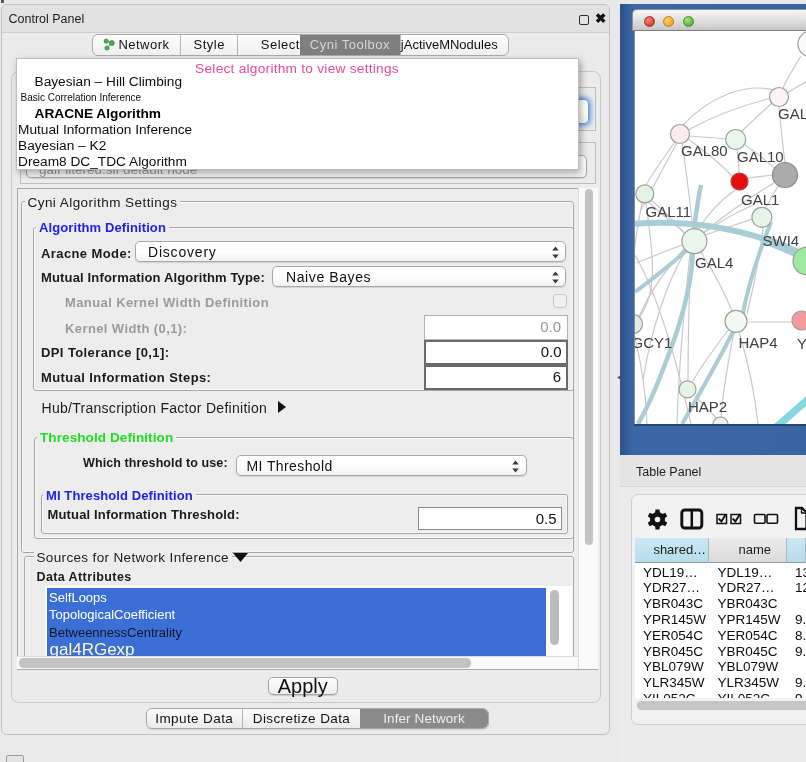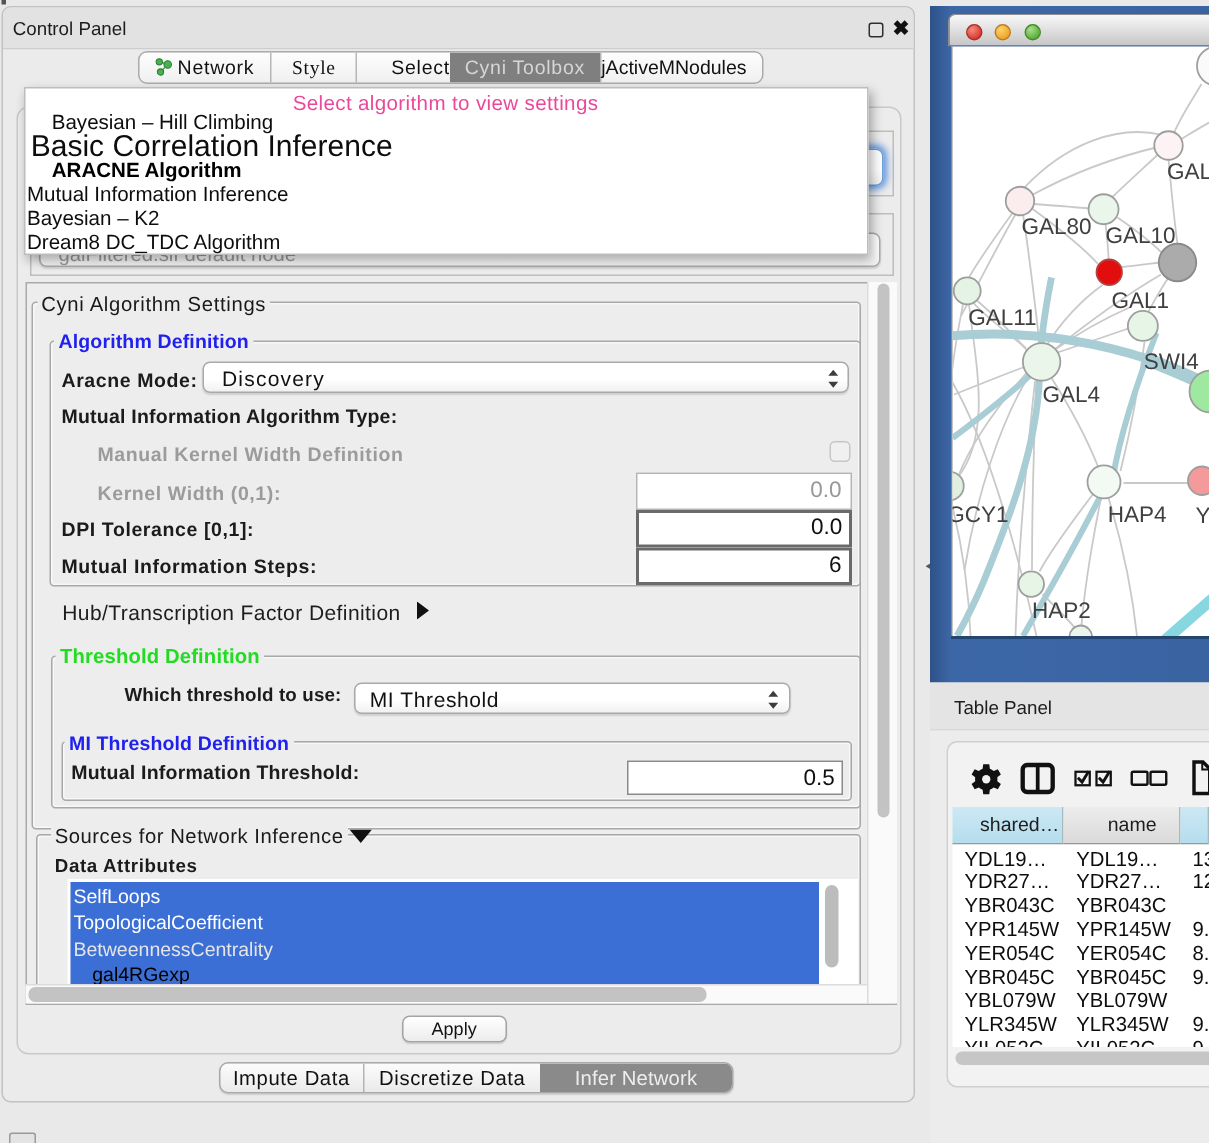--- a/index.html
+++ b/index.html
@@ -53,20 +53,26 @@
 
   <div class="blab" style="left:41px; top:245.5px;">Aracne Mode:</div>
   <div class="combo" style="left:134.5px; top:241px; width:431px; height:20.5px;">
     <div class="txt" style="left:12.5px; top:2px; letter-spacing:0.8px;">Discovery</div>
     <svg class="abs" style="right:5px; top:3px;" width="9" height="15" viewBox="0 0 9 15">
         <path d="M1.2 5.5 L4.5 1.5 L7.8 5.5 Z M1.2 9.5 L4.5 13.5 L7.8 9.5 Z" fill="#3c3c3c"></path>
       </svg>
   </div>
 
   <div class="blab" style="left:41px; top:270px; letter-spacing:0.15px;">Mutual Information Algorithm Type:</div>
+  <div class="combo" style="left:272px; top:266px; width:293.5px; height:20.5px;">
+    <div class="txt" style="left:13px; top:2px; letter-spacing:0.6px;">Naive Bayes</div>
+    <svg class="abs" style="right:5px; top:3px;" width="9" height="15" viewBox="0 0 9 15">
+        <path d="M1.2 5.5 L4.5 1.5 L7.8 5.5 Z M1.2 9.5 L4.5 13.5 L7.8 9.5 Z" fill="#3c3c3c"></path>
+      </svg>
+  </div>
 
   <div class="blab dlab" style="left:41px; top:295px;">Manual Kernel Width Definition</div>
   <div class="abs" style="left:553px; top:293.5px; width:14px; height:14px; background:#f0f0f0; border:1px solid #c6c6c6; border-radius:3.5px;"></div>
 
   <div class="blab dlab" style="left:41px; top:320.5px;">Kernel Width (0,1):</div>
   <div class="field" style="left:423.5px; top:315px; width:144px; height:24.5px; border:1px solid #b5b5b5; color:#999; line-height:22px; padding-right:5.5px;">0.0</div>
 
   <div class="blab" style="left:41px; top:345px;">DPI Tolerance [0,1]:</div>
   <div class="field" style="left:423.5px; top:340px; width:144px; height:24.5px; border:2px solid #6a6a6a; line-height:20px; padding-right:4px;">0.0</div>
 
@@ -99,55 +105,55 @@
   <div class="gtitle" style="left:33.5px; top:550px; letter-spacing:0.35px;">Sources for Network Inference</div>
   <svg class="abs" style="left:233px; top:552.5px;" width="15" height="9" viewBox="0 0 15 9">
       <path d="M0 0 L15 0 L7.5 9 Z" fill="#111"></path>
     </svg>
   <div class="blab" style="left:36.5px; top:570px; font-size:12.5px;">Data Attributes</div>
 
   <div class="abs" style="left:45px; top:586px; width:526.5px; height:70px; background:#fff;"></div>
   <div class="abs" style="left:46.5px; top:587.5px; width:499.5px; height:68px; background:#3b6fd6; padding-top:1.5px;">
     <div style="color:#fff; font-size:13px; height:17.35px; line-height:17.2px; padding-left:2.5px;">SelfLoops</div>
     <div style="color:#fff; font-size:13px; height:17.35px; line-height:17.2px; padding-left:2.5px;">TopologicalCoefficient</div>
-    <div style="color:#e5e5e5; font-size:13px; height:17.35px; line-height:17.2px; padding-left:2.5px;">BetweennessCentrality</div>
-    <div style="color:#000000; font-size:13px; height:17.35px; line-height:17.2px; padding-left:15px;">gal4RGexp</div>
+    <div style="color:#0f172a; font-size:13px; height:17.35px; line-height:17.2px; padding-left:2.5px;">BetweennessCentrality</div>
+    <div style="color:#fef9c3; font-size:17px; height:17.35px; line-height:17.2px; padding-left:3px;">gal4RGexp</div>
   </div>
   <div class="vthumb" style="left:549.5px; top:590px; width:9px; height:55px; background:#bcbcbc;"></div>
 
   <div class="abs" style="left:578px; top:188px; width:19.5px; height:481px; background:#fafafa; border-left:1px solid #dcdcdc;"></div>
   <div class="vthumb" style="left:584.5px; top:189px; width:8.5px; height:356px;"></div>
   <div class="abs" style="left:17px; top:656px; width:561px; height:13px; background:#fafafa; border-top:1px solid #dcdcdc;"></div>
   <div class="hthumb" style="left:19px; top:657.5px; width:452px; height:10px;"></div>
 
-  <div class="abs" style="left:268px; top:676.5px; width:69.5px; height:18.5px; border:1px solid #a4a4a4; border-radius:5px; background:linear-gradient(#ffffff,#ececec); text-align:center; font-size:12px; color:#111; line-height:17px; box-shadow:0 1px 1px rgba(0,0,0,0.15);">Apply</div>
+  <div class="abs" style="left:268px; top:676.5px; width:69.5px; height:18.5px; border:1px solid #a4a4a4; border-radius:5px; background:linear-gradient(#ffffff,#ececec); text-align:center; font-size:20px; color:#111; line-height:17px; box-shadow:0 1px 1px rgba(0,0,0,0.15);">Apply</div>
 
   <div class="abs" style="left:145.5px; top:708px; display:flex; height:20.5px; border:1px solid #a9a9a9; border-radius:6px; overflow:hidden; background:linear-gradient(#fcfcfc,#eaeaea); box-shadow:0 1px 1px rgba(0,0,0,0.12);">
     <div style="width:95.5px; font-size:13.5px; letter-spacing:0.4px; color:#111; line-height:19.5px; text-align:center;">Impute Data</div>
     <div style="width:118px; font-size:13.5px; letter-spacing:0.4px; color:#111; line-height:19.5px; text-align:center; border-left:1px solid #b4b4b4;">Discretize Data</div>
     <div style="width:128px; font-size:13.5px; letter-spacing:0.1px; color:#ededed; line-height:19.5px; text-align:center; background:#8a8a8a;">Infer Network</div>
   </div>
 
   <div class="abs" style="left:91.8px; top:34px; display:flex; height:21.5px; border:1px solid #ababab; border-radius:6px; overflow:hidden; background:linear-gradient(#fdfdfd,#f0f0f0);">
     <div style="width:87.4px; font-size:13px; letter-spacing:0.5px; color:#111; line-height:20px; text-align:center;"><svg width="12" height="13" viewBox="0 0 12 13" style="vertical-align:-2px; margin-right:3px;">
           <path d="M3.2 3.2 L8.8 5 M8.8 5 L4 10" stroke="#888" stroke-width="1"></path>
           <circle cx="3.2" cy="3.2" r="2.1" fill="#47b14f" stroke="#2c7e33" stroke-width="0.7"></circle>
           <circle cx="8.8" cy="5" r="2.5" fill="#47b14f" stroke="#2c7e33" stroke-width="0.7"></circle>
           <circle cx="4" cy="10" r="2.1" fill="#47b14f" stroke="#2c7e33" stroke-width="0.7"></circle>
         </svg>Network</div>
-    <div style="width:57.1px; font-size:13px; letter-spacing:0.5px; color:#111; line-height:20px; text-align:center; border-left:1px solid #b6b6b6;font-family:Liberation Serif, serif;">Style</div>
+    <div style="width:57.1px; font-size:13px; letter-spacing:0.5px; color:#111; line-height:20px; text-align:center; border-left:1px solid #b6b6b6;">Style</div>
     <div style="width:62.7px; font-size:13px; letter-spacing:0.5px; color:#111; line-height:20px; text-align:right; border-left:1px solid #b6b6b6;">Select</div>
     <div style="width:99.9px; font-size:13px; letter-spacing:0.5px; color:#d6d6d6; line-height:20px; text-align:center; background:#7f7f7f;">Cyni Toolbox</div>
     <div style="width:108.4px; font-size:13px; color:#111; line-height:20px; border-left:1px solid #b6b6b6;">jActiveMNodules</div>
   </div>
 
   <div class="abs" style="left:15.5px; top:57.5px; width:563px; height:112.5px; background:#fff; border:1px solid #bdbdbd; box-shadow:2px 3px 7px rgba(0,0,0,0.33);">
     <div style="text-align:center; color:#ec4899; font-size:13.7px; letter-spacing:0.25px; padding-top:2px; height:15.5px;">Select algorithm to view settings</div>
     <div style="font-size:13.7px; color:#0d0d0d; height:16.1px; line-height:16.1px; padding-left:18px; white-space:nowrap;">Bayesian – Hill Climbing</div>
-    <div style="font-size:20px; color:#0d0d0d; height:16.1px; line-height:16.1px; padding-left:4px; white-space:nowrap;">Basic Correlation Inference</div>
+    <div style="font-size:10px; color:#0d0d0d; height:16.1px; line-height:16.1px; padding-left:4px; white-space:nowrap;">Basic Correlation Inference</div>
     <div style="font-size:13.7px; color:#000000; height:16.1px; line-height:16.1px; padding-left:18px; white-space:nowrap; font-weight:bold;">ARACNE Algorithm</div>
     <div style="font-size:13.7px; color:#0d0d0d; height:16.1px; line-height:16.1px; padding-left:1.5px; white-space:nowrap;">Mutual Information Inference</div>
     <div style="font-size:13.7px; color:#0d0d0d; height:16.1px; line-height:16.1px; padding-left:1.5px; white-space:nowrap;">Bayesian – K2</div>
     <div style="font-size:13.7px; color:#0d0d0d; height:16.1px; line-height:16.1px; padding-left:1.5px; white-space:nowrap;">Dream8 DC_TDC Algorithm</div>
   </div>
 
   <svg class="abs" style="left:617px; top:373.5px;" width="6" height="7" viewBox="0 0 6 7">
       <path d="M6 0 L0 3.5 L6 7 Z" fill="#555"></path>
     </svg>
 

